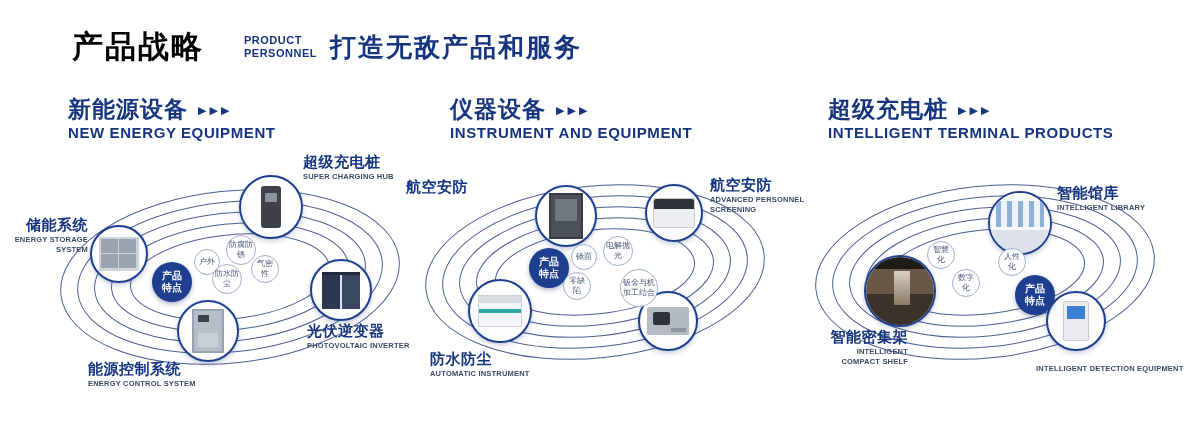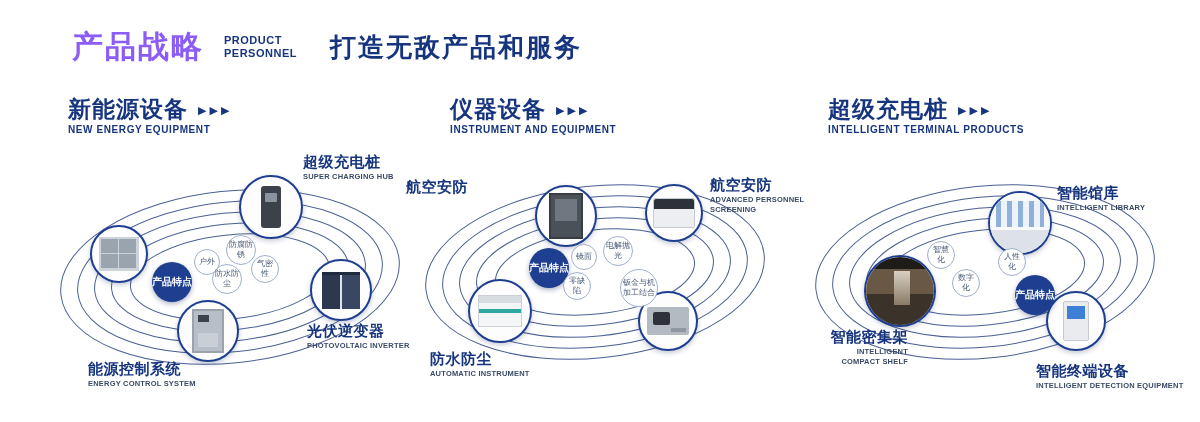--- a/index.html
+++ b/index.html
@@ -1,46 +1,46 @@
 <!DOCTYPE html>
 <html><head>
 <meta charset="utf-8">
 <style>
   html,body{margin:0;padding:0;background:#ffffff;}
   .canvas{position:relative;width:1200px;height:422px;background:#ffffff;overflow:hidden;
           font-family:"Liberation Sans","DejaVu Sans",sans-serif;}
 
   
-  .main-title{position:absolute;font-size:31px;font-weight:bold;color:#8b5cf6;letter-spacing:2px;}
+  .main-title{position:absolute;font-size:31px;font-weight:bold;color:#000000;letter-spacing:2px;}
   .main-title-en{position:absolute;font-size:11px;font-weight:bold;color:#16357e;line-height:1.15;letter-spacing:0.5px;}
-  .main-title-en span{display:block;}
+  .main-title-en span{display:block;margin-left:20px;}
   .slogan{position:absolute;font-size:26px;font-weight:bold;color:#16357e;letter-spacing:2px;}
 
   
   .sec-title{position:absolute;font-size:23px;font-weight:bold;color:#16357e;letter-spacing:1px;white-space:nowrap;}
   .sec-title .arrows{font-size:11px;letter-spacing:3px;margin-left:10px;vertical-align:3px;color:#16357e;}
-  .sec-sub{position:absolute;font-size:10px;font-weight:bold;color:#16357e;letter-spacing:0.6px;white-space:nowrap;}
+  .sec-sub{position:absolute;font-size:15px;font-weight:bold;color:#16357e;letter-spacing:0.6px;white-space:nowrap;}
 
   
   .orbits{position:absolute;overflow:visible;}
   .orbits ellipse{fill:none;stroke:#2a4380;stroke-width:1;opacity:0.85;}
 
   
   .pcircle{position:absolute;border-radius:50%;border:2px solid #1e3f8f;background:#fdfdfd;
            overflow:hidden;display:flex;align-items:center;justify-content:center;box-sizing:border-box;
            box-shadow:0 2px 5px rgba(20,40,90,0.25);}
 
   
   .plabel{position:absolute;line-height:1.15;}
   .plabel .cn{display:block;font-size:15px;font-weight:bold;color:#16357e;letter-spacing:0.5px;}
   .plabel .en{display:block;font-size:7.5px;font-weight:bold;color:#3a4a66;letter-spacing:0.2px;margin-top:2px;line-height:1.25;}
   .align-right{text-align:right;}
 
   
-  .badge{position:absolute;border-radius:50%;background:#1e3f8f;color:#ffffff;display:flex;flex-direction:row;
+  .badge{position:absolute;border-radius:50%;background:#1e3f8f;color:#ffffff;display:flex;flex-direction:column;
          align-items:center;justify-content:center;font-size:10px;font-weight:bold;line-height:1.25;
          box-shadow:0 2px 5px rgba(20,40,90,0.35);}
 
   
   .bubble{position:absolute;border-radius:50%;background:#ffffff;border:1px solid #9fb0cc;color:#4a5a78;
           display:flex;align-items:center;justify-content:center;text-align:center;
           font-size:8px;line-height:1.2;padding:2px;box-sizing:border-box;}
 
   
   .img-storage{width:36px;height:30px;border:2px solid #cdd3da;background-color:#9aa4af;
@@ -131,20 +131,24 @@
   <div class="pcircle" style="left:239px;top:175px;width:64px;height:64px">
     <div class="img-charging"></div>
   </div>
   <div class="pcircle" style="left:310px;top:259px;width:62px;height:62px">
     <div class="img-inverter"></div>
   </div>
   <div class="pcircle" style="left:177px;top:300px;width:62px;height:62px">
     <div class="img-control"></div>
   </div>
 
+  <div class="plabel align-right" style="left:4px;top:216px;width:84px">
+    <span class="cn">储能系统</span>
+    <span class="en">ENERGY STORAGE SYSTEM</span>
+  </div>
   <div class="plabel" style="left:307px;top:322px">
     <span class="cn">光伏逆变器</span>
     <span class="en">PHOTOVOLTAIC INVERTER</span>
   </div>
   <div class="plabel" style="left:303px;top:153px">
     <span class="cn">超级充电桩</span>
     <span class="en">SUPER CHARGING HUB</span>
   </div>
   <div class="plabel" style="left:88px;top:360px">
     <span class="cn">能源控制系统</span>
@@ -206,21 +210,20 @@
 
   <div class="plabel" style="left:1057px;top:184px">
     <span class="cn">智能馆库</span>
     <span class="en">INTELLIGENT LIBRARY</span>
   </div>
   <div class="plabel align-right" style="left:820px;top:328px;width:88px">
     <span class="cn">智能密集架</span>
     <span class="en">INTELLIGENT COMPACT SHELF</span>
   </div>
   <div class="plabel" style="left:1036px;top:362px">
-    <span class="cn">智能终端设备</span>
     <span class="en">INTELLIGENT DETECTION EQUIPMENT</span>
   </div>
 
   <div class="badge" style="left:1015px;top:275px;width:40px;height:40px">
     <span>产品</span>
     <span>特点</span>
   </div>
   <div class="bubble" style="left:927px;top:241px;width:28px;height:28px">智慧化</div>
   <div class="bubble" style="left:998px;top:248px;width:28px;height:28px">人性化</div>
   <div class="bubble" style="left:952px;top:269px;width:28px;height:28px">数字化</div>

